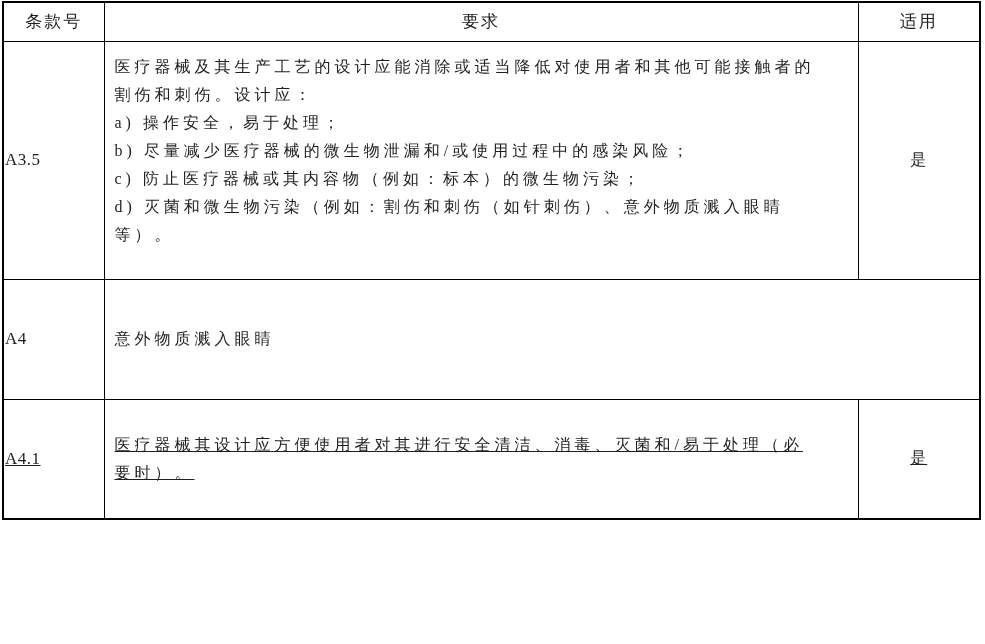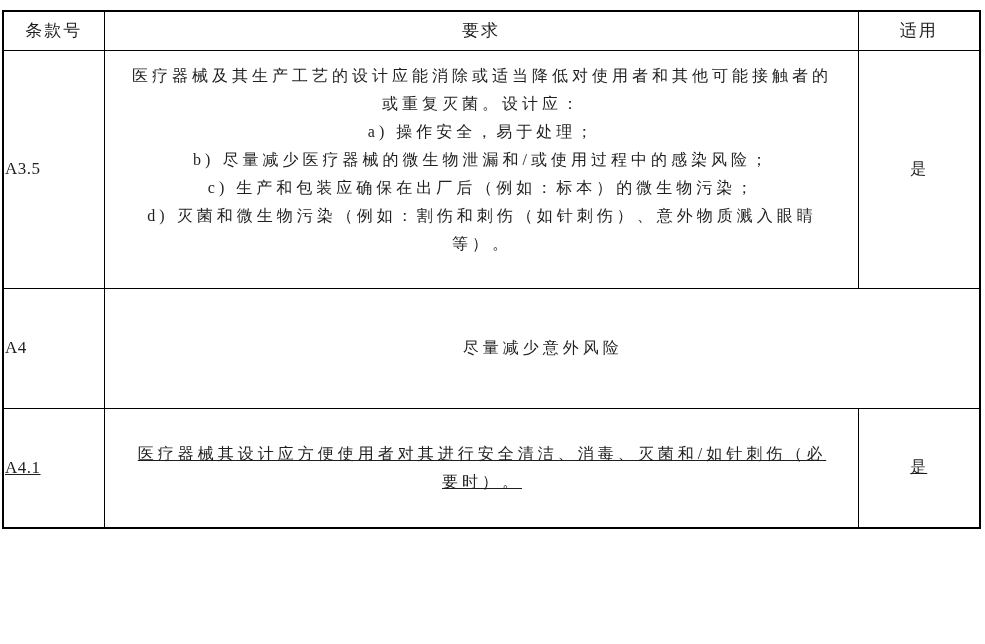--- a/index.html
+++ b/index.html
@@ -11,21 +11,21 @@
     width: 985px;
     height: 644px;
     overflow: hidden;
     font-family: "Liberation Serif", "DejaVu Serif", serif;
     color: #1f1f1f;
   }
   table.req-table {
     border-collapse: collapse;
     table-layout: fixed;
     width: 977px;
-    margin: 10px 0 0 2px;
+    margin: 1px 0 0 2px;
     border: 2px solid #000000;
   }
   .req-table th,
   .req-table td {
     border: 1px solid #000000;
     background: #ffffff;
   }
   col.c-clause { width: 101px; }
   col.c-req    { width: 754px; }
   col.c-app    { width: 122px; }
@@ -48,21 +48,20 @@
     vertical-align: middle;
     font-size: 17px;
     letter-spacing: 0.5px;
   }
   td.req-cell {
     vertical-align: middle;
     padding: 6px 8px 6px 10px;
     font-size: 16px;
     line-height: 28px;
     letter-spacing: 4px;
-    text-align: center;
   }
   td.req-cell.top {
     vertical-align: top;
     padding-top: 11px;
   }
   td.app-cell {
     text-align: center;
     vertical-align: middle;
     font-size: 16px;
     letter-spacing: 1px;
@@ -83,37 +82,37 @@
       <th>条款号</th>
       <th>要求</th>
       <th>适用</th>
     </tr>
   </thead>
   <tbody>
     <tr class="row-a35">
       <td class="clause-cell">A3.5</td>
       <td class="req-cell top">
         <span class="line">医疗器械及其生产工艺的设计应能消除或适当降低对使用者和其他可能接触者的</span>
-        <span class="line">或重复灭菌。设计应：</span>
+        <span class="line">割伤和刺伤。设计应：</span>
         <span class="line">a) 操作安全，易于处理；</span>
         <span class="line">b) 尽量减少医疗器械的微生物泄漏和/或使用过程中的感染风险；</span>
-        <span class="line">c) 生产和包装应确保在出厂后（例如：标本）的微生物污染；</span>
+        <span class="line">c) 防止医疗器械或其内容物（例如：标本）的微生物污染；</span>
         <span class="line">d) 灭菌和微生物污染（例如：割伤和刺伤（如针刺伤）、意外物质溅入眼睛</span>
         <span class="line">等）。</span>
       </td>
       <td class="app-cell">是</td>
     </tr>
     <tr class="row-a4">
       <td class="clause-cell">A4</td>
       <td class="req-cell" colspan="2">
-        <span class="line">尽量减少意外风险</span>
+        <span class="line">意外物质溅入眼睛</span>
       </td>
     </tr>
     <tr class="row-a41">
       <td class="clause-cell">A4.1</td>
       <td class="req-cell">
-        <span class="line">医疗器械其设计应方便使用者对其进行安全清洁、消毒、灭菌和/如针刺伤（必</span>
+        <span class="line">医疗器械其设计应方便使用者对其进行安全清洁、消毒、灭菌和/易于处理（必</span>
         <span class="line">要时）。</span>
       </td>
       <td class="app-cell">是</td>
     </tr>
   </tbody>
 </table>
 
 </body></html>

